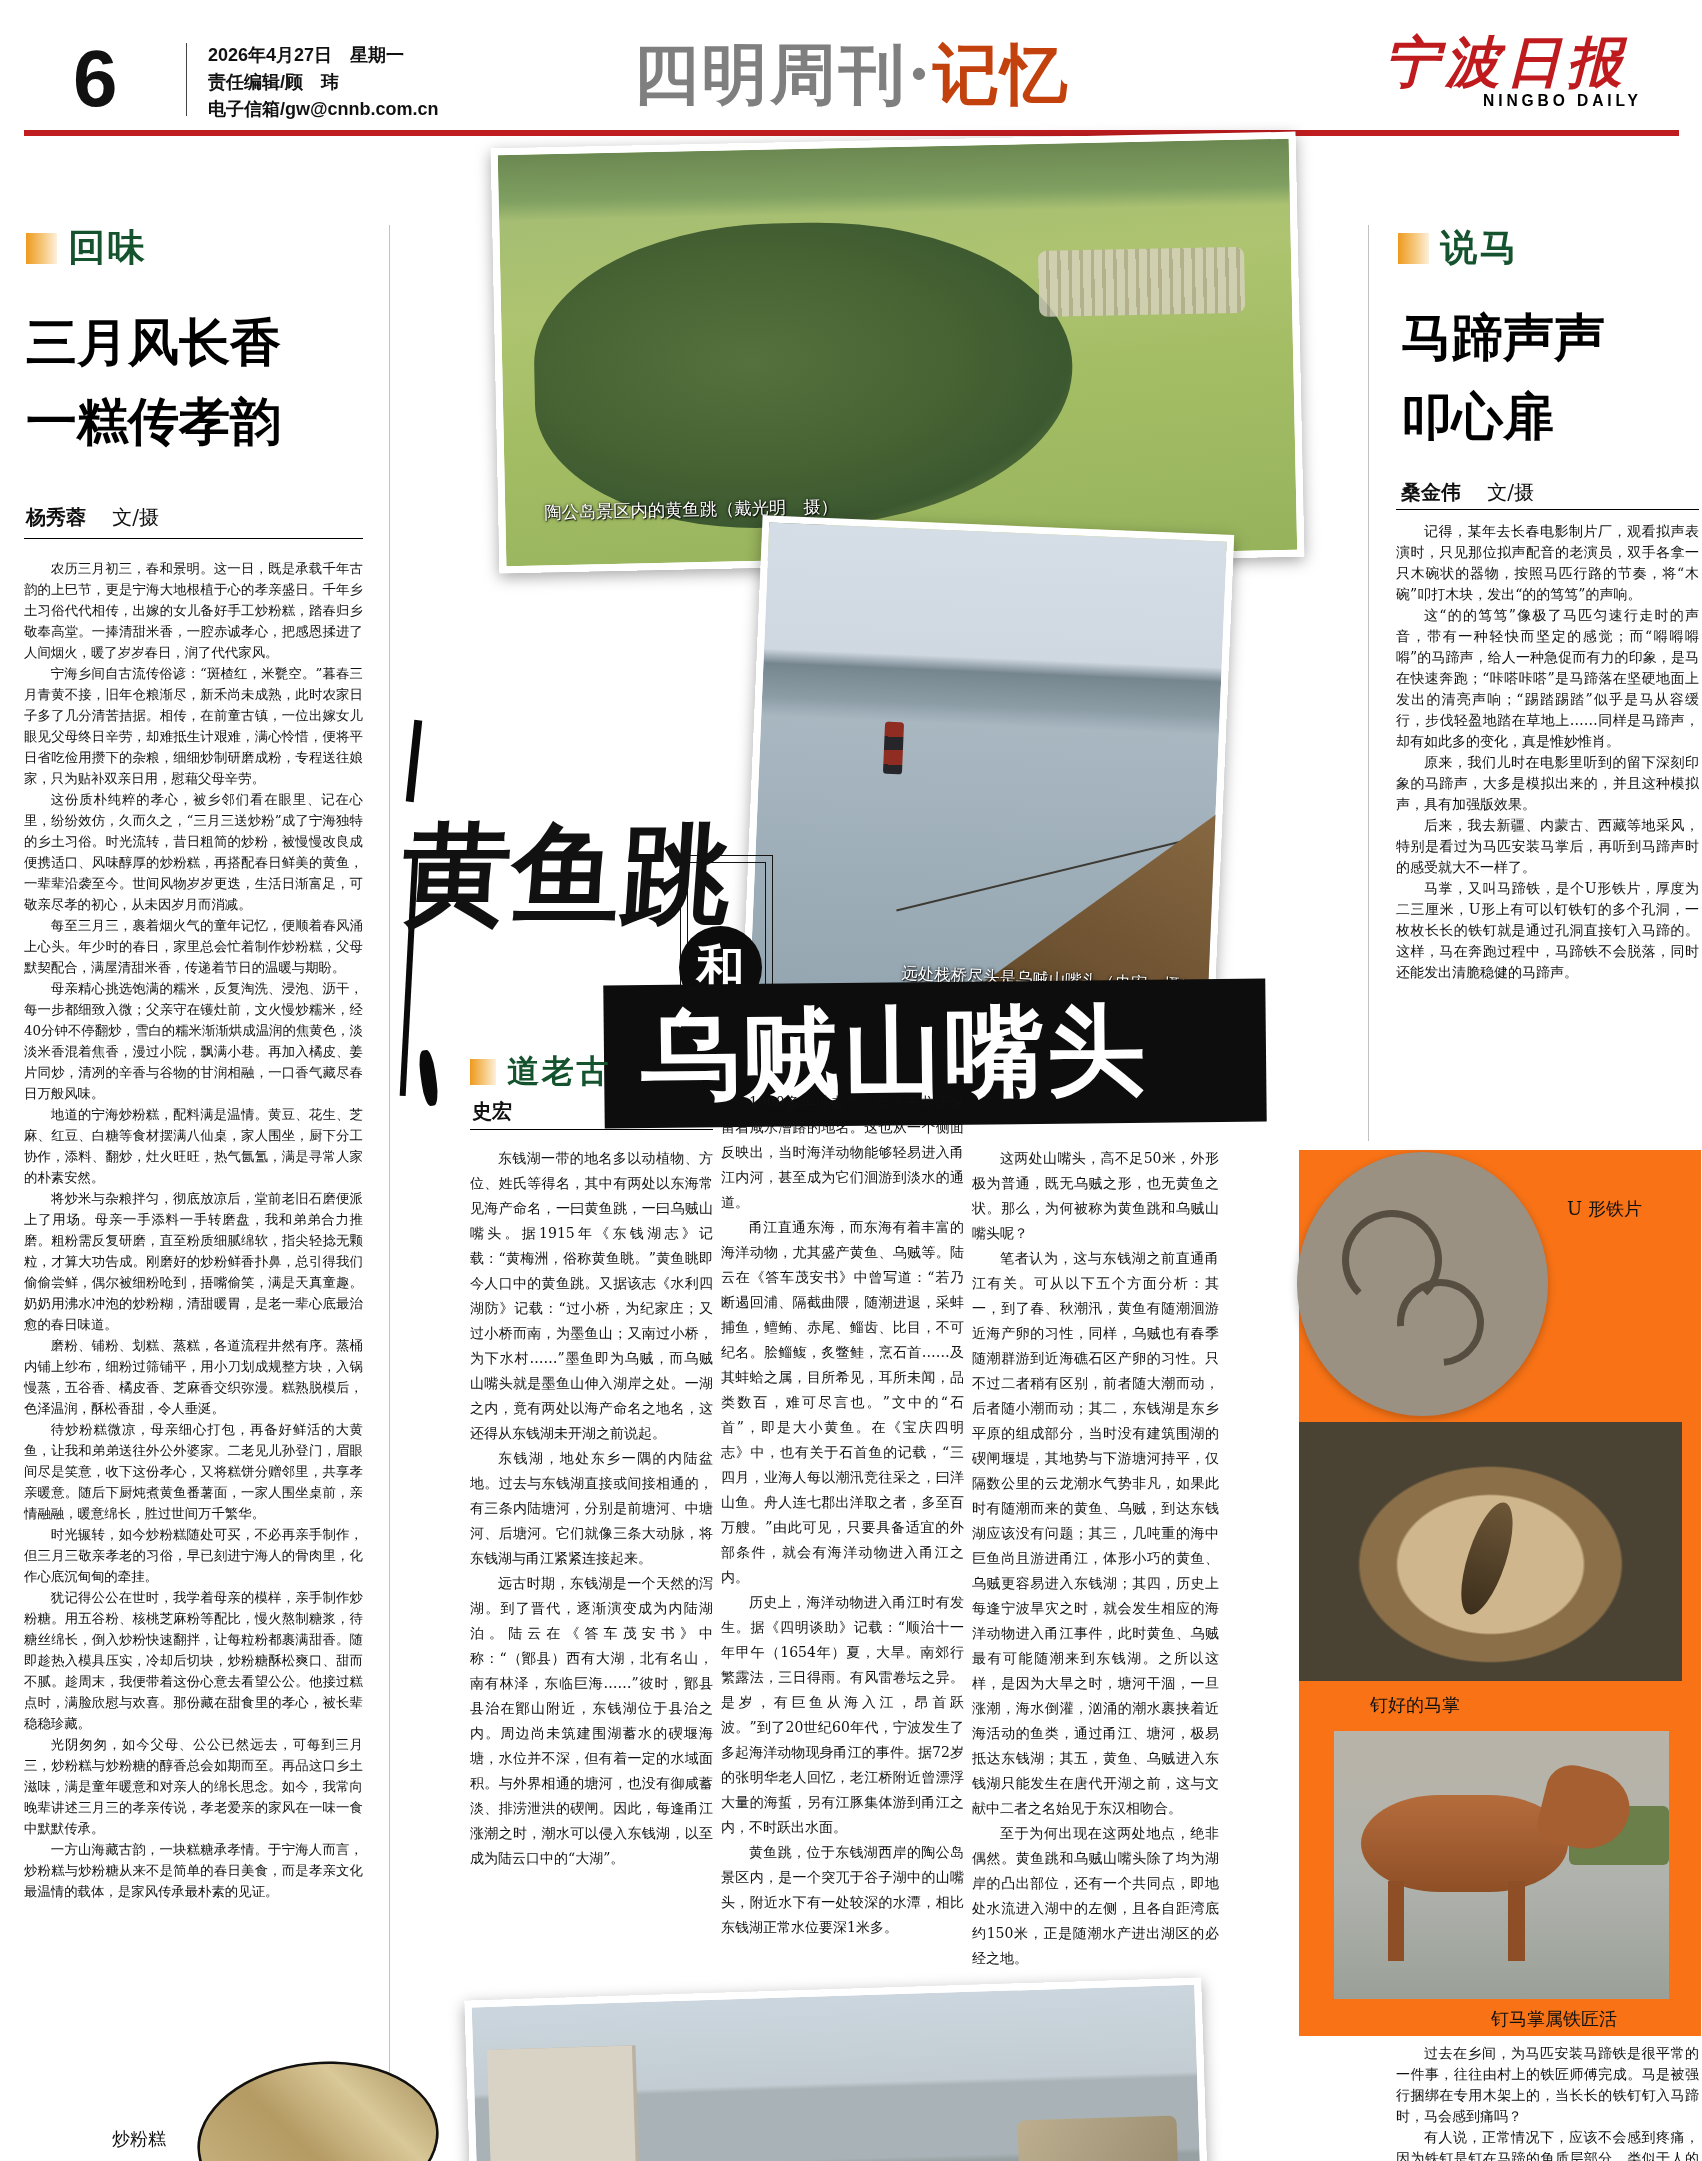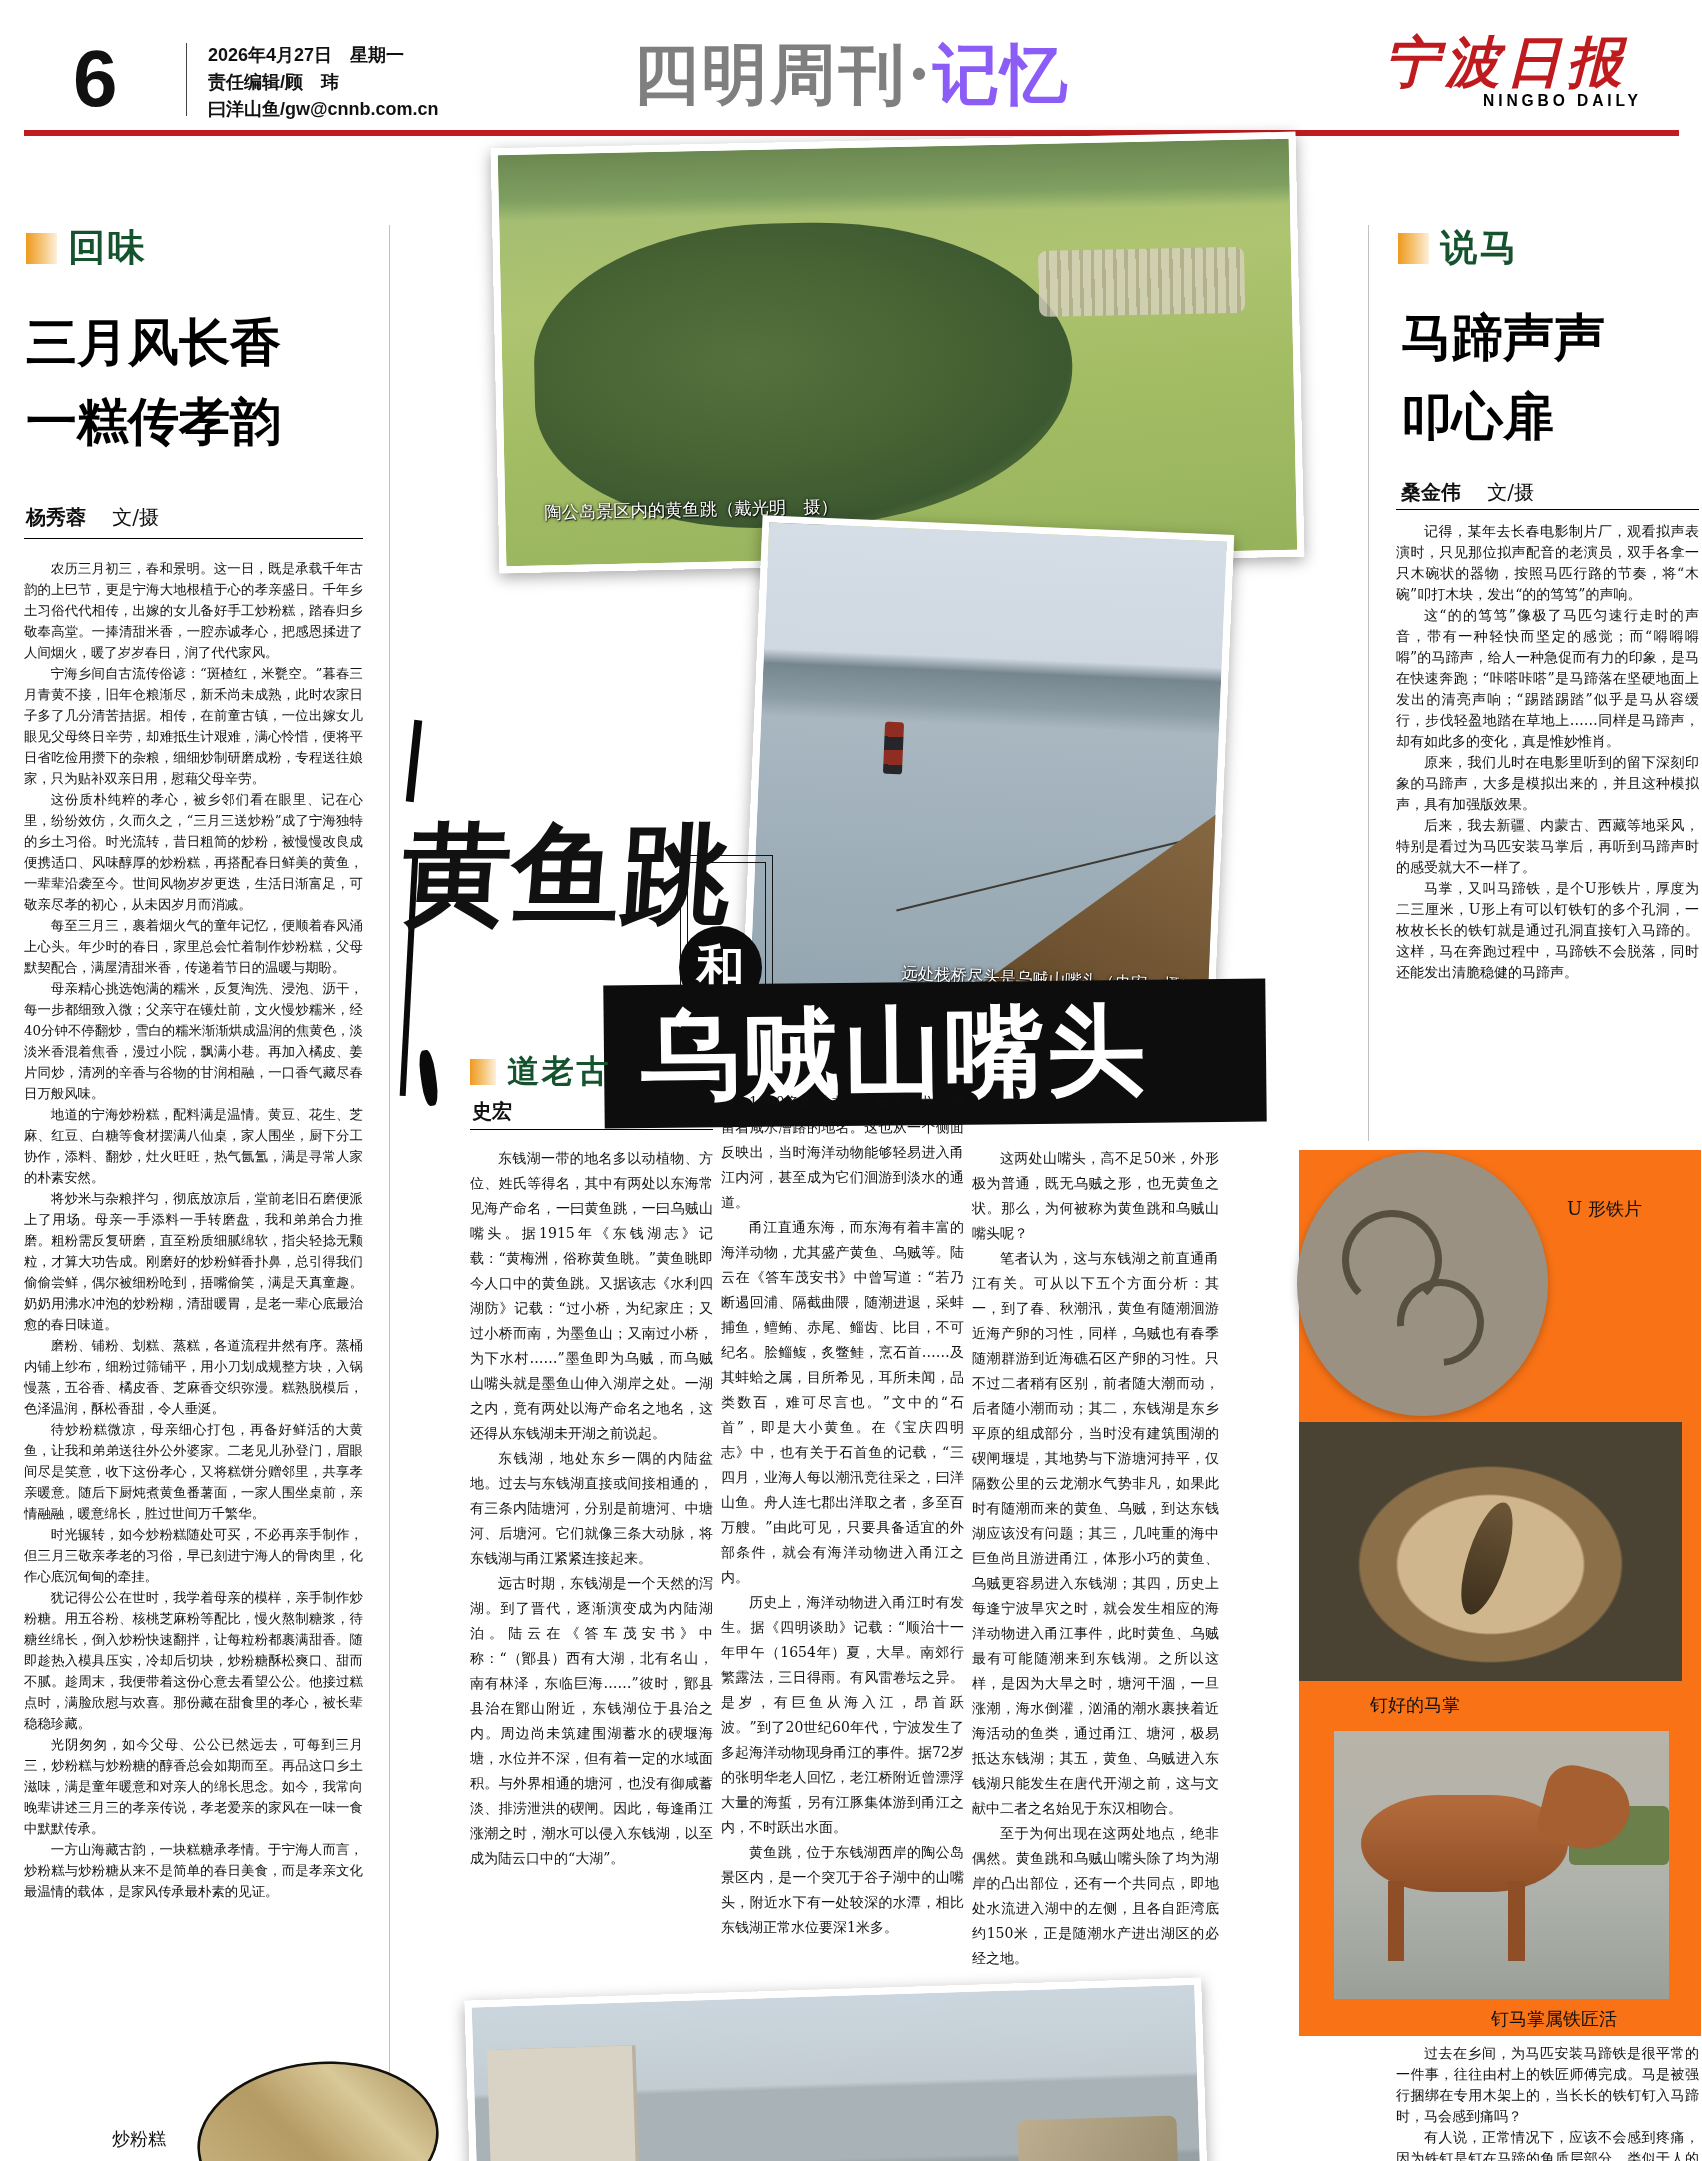--- a/index.html
+++ b/index.html
@@ -5,21 +5,21 @@
   html,body{margin:0;padding:0;background:#e8e8e8;}
   #page{position:relative;width:1702px;height:2643px;background:#ffffff;overflow:hidden;
         font-family:"DejaVu Serif",serif;color:#111;}
   .abs{position:absolute;}
   
   .pagenum{font-family:"Liberation Sans",sans-serif;font-weight:bold;font-size:80px;line-height:1;}
   .hdr-divider{width:1.3px;background:#444;}
   .hdr-line{font-family:"Liberation Sans",sans-serif;font-weight:bold;font-size:18px;white-space:nowrap;}
   .masthead{font-weight:900;font-size:66px;letter-spacing:2.6px;white-space:nowrap;}
   .masthead .gray{color:#7f7f7f;}
-  .masthead .red{color:#8b5cf6;}
+  .masthead .red{color:#c2410c;}
   .logo-cn{color:#bf1b1e;font-weight:900;font-size:55px;letter-spacing:6px;font-style:italic;white-space:nowrap;}
   .logo-en{font-family:"Liberation Sans",sans-serif;font-weight:bold;font-size:15.6px;letter-spacing:3.9px;color:#000;}
   .redrule{background:#c01d20;height:5.6px;}
   
   .tag{display:flex;align-items:center;gap:11.2px;}
   .tag .sq{width:31px;height:31px;background:linear-gradient(90deg,#ee9a1e 0%,#f6c87e 55%,#fdf0dc 100%);}
   .tag .txt{font-family:"Liberation Sans",sans-serif;font-weight:900;font-size:37px;color:#14532d;letter-spacing:2.6px;}
   
   .headline{font-family:"Liberation Sans",sans-serif;font-weight:900;color:#000;line-height:1.55;}
   .byline{font-size:20px;white-space:nowrap;}
@@ -88,21 +88,21 @@
 </style>
 </head>
 <body>
 
 <div id="page">
 
   <div class="abs pagenum" style="left:73px;top:39px;">6</div>
   <div class="abs hdr-divider" style="left:186px;top:43px;height:73px;"></div>
   <div class="abs hdr-line" style="left:208px;top:43px;">2026年4月27日　星期一</div>
   <div class="abs hdr-line" style="left:208px;top:70px;">责任编辑/顾　玮</div>
-  <div class="abs hdr-line" style="left:208px;top:97px;">曰洋山鱼/gw@cnnb.com.cn</div>
+  <div class="abs hdr-line" style="left:208px;top:97px;">电子信箱/gw@cnnb.com.cn</div>
 
   <div class="abs masthead" style="left:633px;top:30px;">
     <span class="gray">四明周刊</span><span class="gray">·</span><span class="red">记忆</span>
   </div>
 
   <div class="abs logo-cn" style="left:1384px;top:26px;">宁波日报</div>
   <div class="abs logo-en" style="left:1483px;top:92px;">NINGBO DAILY</div>
 
   <div class="abs redrule" style="left:24px;top:130px;width:1655px;"></div>
 

